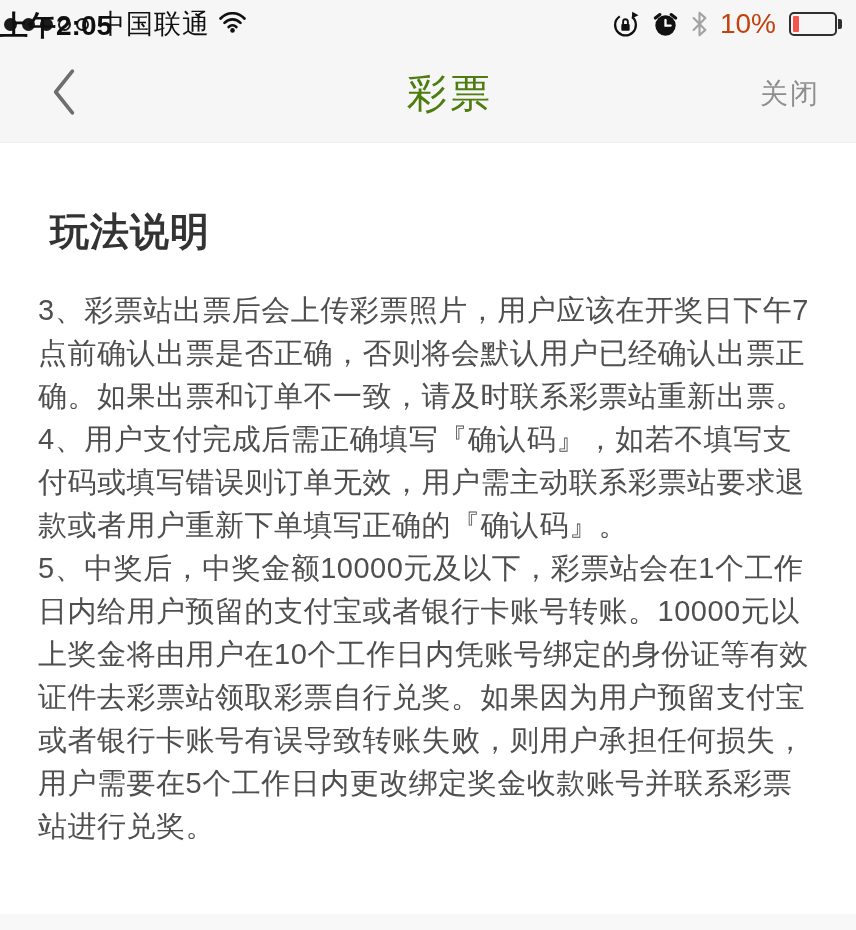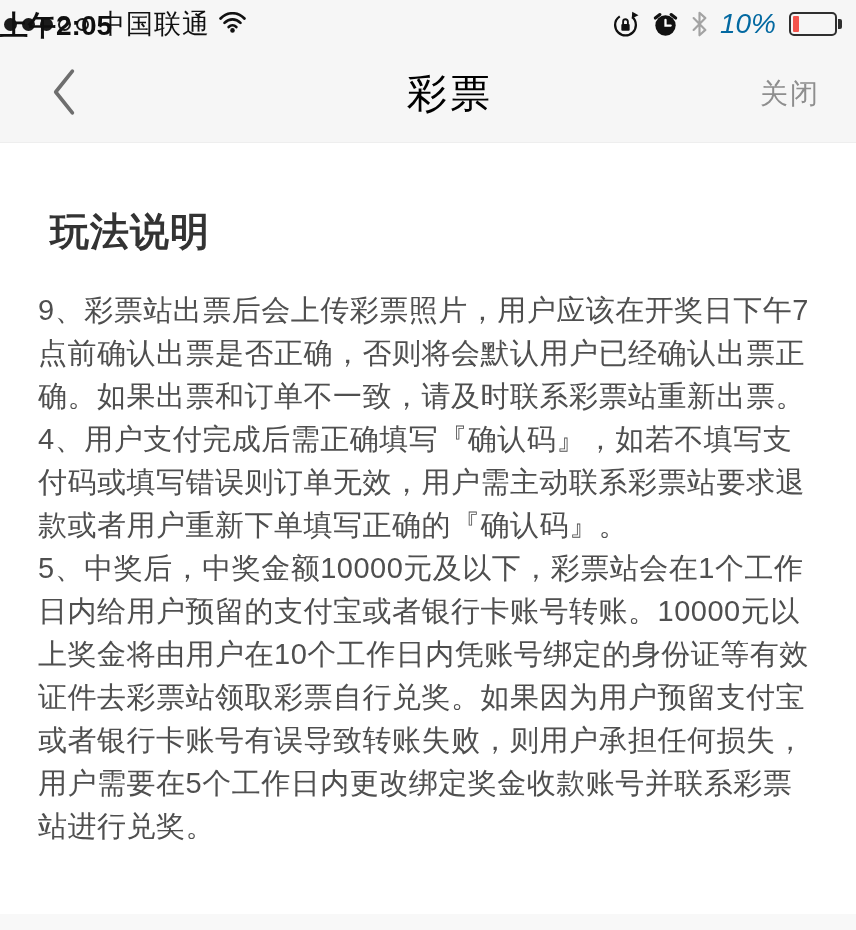--- a/index.html
+++ b/index.html
@@ -25,21 +25,21 @@
   .dot.filled { background: #1b1b1b; }
   .dot.hollow { background: transparent; border: 2px solid #1b1b1b; }
   .carrier { font-size: 27px; color: #111; letter-spacing: 1px; }
   .sb-time {
     position: absolute; left: 0; right: 0; top: 7px;
     text-align: left;
     font-size: 28px; font-weight: 600; color: #0f0f0f;
   }
   .sb-right { display: flex; align-items: center; gap: 13px; }
   .sb-right svg { display: block; }
-  .battery-pct { font-size: 28px; color: #0369a1; font-style: italic; }
+  .battery-pct { font-size: 28px; color: #c2410c; }
   .battery-wrap { display: flex; align-items: center; }
   .battery {
     width: 48px; height: 24px;
     border: 2px solid #2f2f2f; border-radius: 5px;
     padding: 2px; display: flex;
   }
   .battery-fill { width: 6px; border-radius: 1px; }
   .battery-cap {
     width: 4px; height: 10px; background: #2f2f2f;
     border-radius: 0 2px 2px 0; margin-left: 1px;
@@ -49,21 +49,21 @@
     display: flex; align-items: center; justify-content: center;
     position: relative;
     border-bottom: 1px solid rgba(0,0,0,0.03);
   }
   .back-btn {
     position: absolute; left: 46px; top: 24px;
     width: 34px; height: 50px;
     background: none; border: none; padding: 0; cursor: pointer;
   }
   .nav-title {
-    font-size: 40px; color: #000000; letter-spacing: 3px; font-weight: 400; margin-left: 44px;
+    font-size: 40px; color: #4d7c0f; letter-spacing: 3px; font-weight: 400; margin-left: 44px;
   }
   .close-btn {
     position: absolute; right: 36px; top: 0; height: 99px;
     display: flex; align-items: center;
     font-size: 28px; color: #8e8e8e; letter-spacing: 2px;
     background: none; border: none; padding: 0; cursor: pointer;
     font-family: inherit;
   }
   
   .content { padding: 50px 38px 0 38px; background: #ffffff; }
@@ -149,19 +149,19 @@
       </span>
     </button>
     <div class="nav-title">彩票</div>
     <button class="close-btn">关闭</button>
   </div>
 </div>
 
 <div class="content">
   <h1 class="heading">玩法说明</h1>
   <div class="rules">
-    <p>9、彩票站出票后会上传彩票照片，用户应该在开奖日下午7点前确认出票是否正确，否则将会默认用户已经确认出票正确。如果出票和订单不一致，请及时联系彩票站重新出票。</p>
+    <p>3、彩票站出票后会上传彩票照片，用户应该在开奖日下午7点前确认出票是否正确，否则将会默认用户已经确认出票正确。如果出票和订单不一致，请及时联系彩票站重新出票。</p>
     <p>4、用户支付完成后需正确填写『确认码』，如若不填写支付码或填写错误则订单无效，用户需主动联系彩票站要求退款或者用户重新下单填写正确的『确认码』。</p>
     <p>5、中奖后，中奖金额10000元及以下，彩票站会在1个工作日内给用户预留的支付宝或者银行卡账号转账。10000元以上奖金将由用户在10个工作日内凭账号绑定的身份证等有效证件去彩票站领取彩票自行兑奖。如果因为用户预留支付宝或者银行卡账号有误导致转账失败，则用户承担任何损失，用户需要在5个工作日内更改绑定奖金收款账号并联系彩票站进行兑奖。</p>
   </div>
 </div>
 
 <div class="footer-strip"></div>
 
 </body></html>

